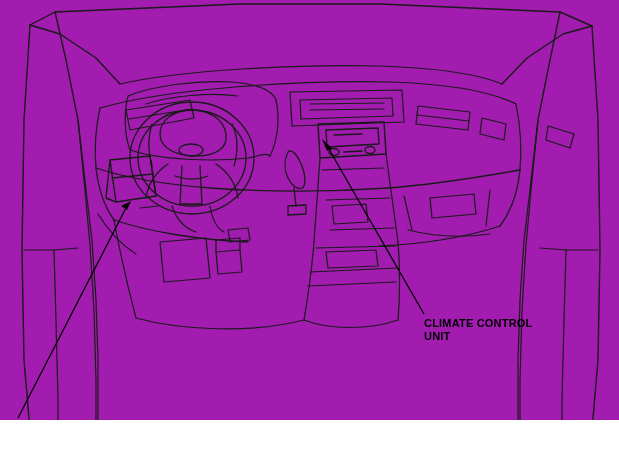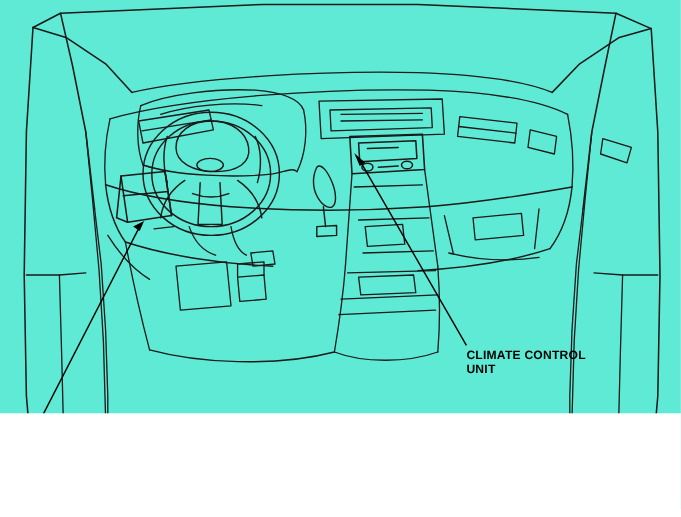--- a/index.html
+++ b/index.html
@@ -3,22 +3,22 @@
 <meta charset="utf-8">
 <style>
   html, body {
     margin: 0;
     padding: 0;
     background: #ffffff;
   }
   #page {
     position: relative;
     width: 619px;
-    height: 376px;
-    background: #5eead4;
+    height: 420px;
+    background: #a21caf;
     overflow: hidden;
     font-family: "Liberation Sans", sans-serif;
   }
   #diagram-svg {
     position: absolute;
     left: 0;
     top: 0;
     width: 619px;
     height: 470px;
   }

